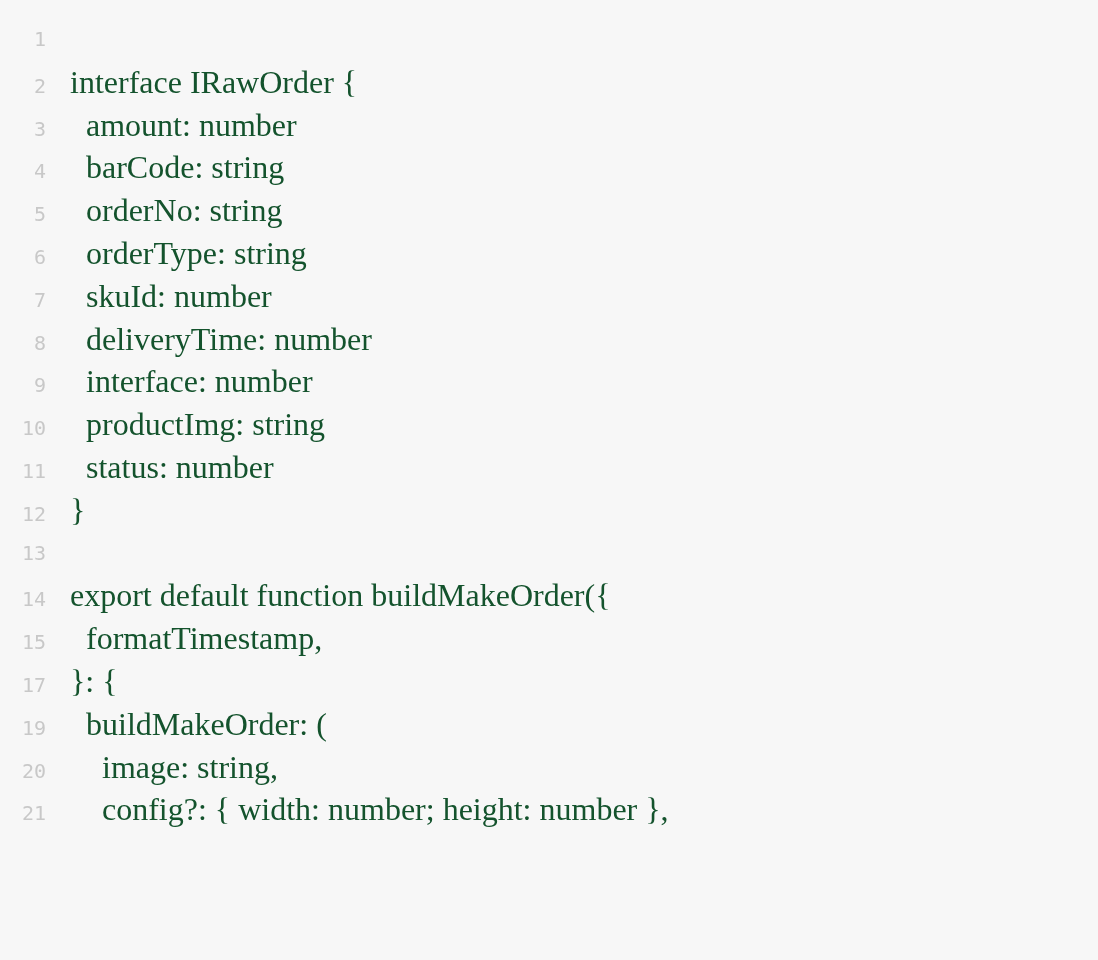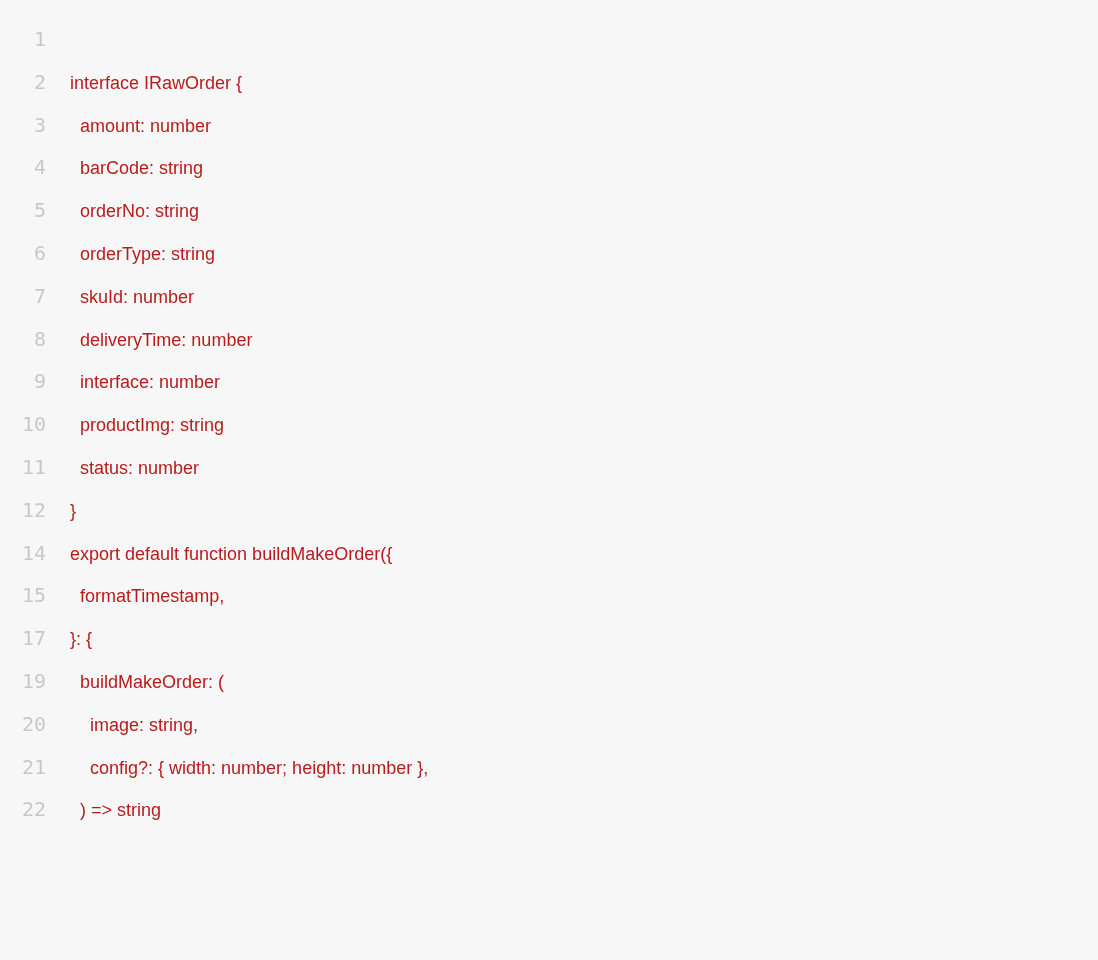--- a/index.html
+++ b/index.html
@@ -44,23 +44,23 @@
     font-family: "DejaVu Sans Mono", "Liberation Mono", monospace;
     font-size: 20px;
     line-height: 42.8px;
     user-select: none;
     -webkit-user-select: none;
     flex: 0 0 46px;
   }
 
   .line-content {
     padding-left: 24px;
-    color: #b91c1c;
-    font-family: Liberation Sans, sans-serif;
-    font-size: 18px;
+    color: #14532d;
+    font-family: Liberation Serif, serif;
+    font-size: 32px;
     line-height: 42.8px;
     letter-spacing: 0px;
     white-space: pre;
     flex: 1 1 auto;
     overflow: hidden;
   }
 </style>
 </head>
 <body>
 
@@ -71,21 +71,21 @@
       <div class="code-line"><span class="line-number">3</span><span class="line-content">  amount: number</span></div>
       <div class="code-line"><span class="line-number">4</span><span class="line-content">  barCode: string</span></div>
       <div class="code-line"><span class="line-number">5</span><span class="line-content">  orderNo: string</span></div>
       <div class="code-line"><span class="line-number">6</span><span class="line-content">  orderType: string</span></div>
       <div class="code-line"><span class="line-number">7</span><span class="line-content">  skuId: number</span></div>
       <div class="code-line"><span class="line-number">8</span><span class="line-content">  deliveryTime: number</span></div>
       <div class="code-line"><span class="line-number">9</span><span class="line-content">  interface: number</span></div>
       <div class="code-line"><span class="line-number">10</span><span class="line-content">  productImg: string</span></div>
       <div class="code-line"><span class="line-number">11</span><span class="line-content">  status: number</span></div>
       <div class="code-line"><span class="line-number">12</span><span class="line-content">}</span></div>
+      <div class="code-line"><span class="line-number">13</span><span class="line-content"></span></div>
       <div class="code-line"><span class="line-number">14</span><span class="line-content">export default function buildMakeOrder({</span></div>
       <div class="code-line"><span class="line-number">15</span><span class="line-content">  formatTimestamp,</span></div>
       <div class="code-line"><span class="line-number">17</span><span class="line-content">}: {</span></div>
       <div class="code-line"><span class="line-number">19</span><span class="line-content">  buildMakeOrder: (</span></div>
       <div class="code-line"><span class="line-number">20</span><span class="line-content">    image: string,</span></div>
       <div class="code-line"><span class="line-number">21</span><span class="line-content">    config?: { width: number; height: number },</span></div>
-      <div class="code-line"><span class="line-number">22</span><span class="line-content">  ) =&gt; string</span></div>
     </div>
 </div>
 
 </body></html>

